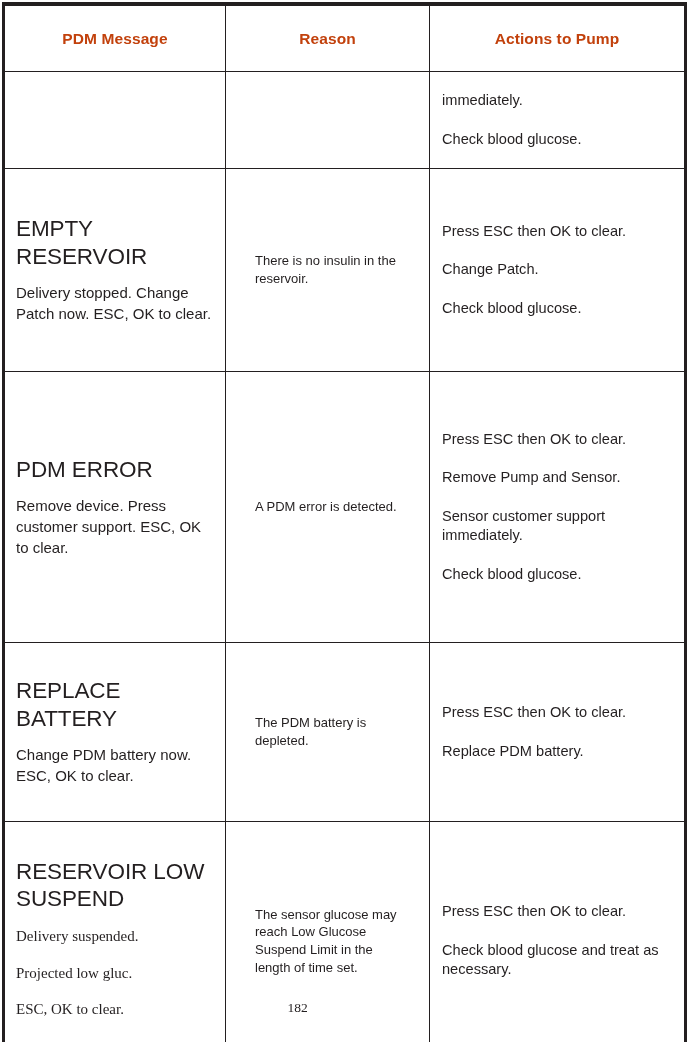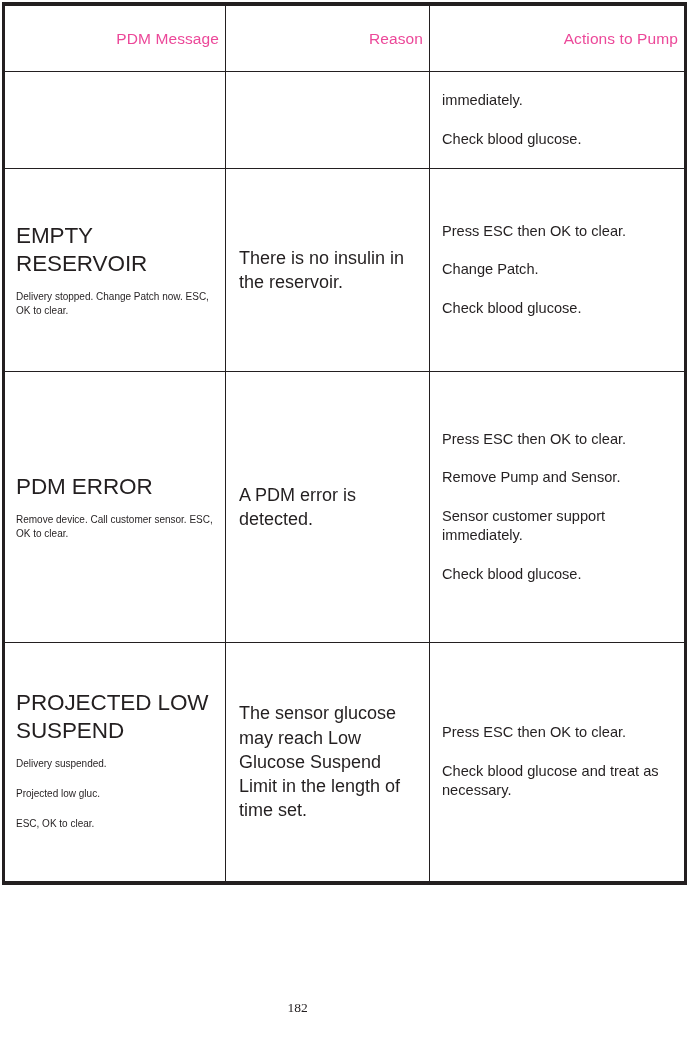--- a/index.html
+++ b/index.html
@@ -45,27 +45,27 @@
     border-right: 3px solid #231f20;
     border-bottom: 4px solid #231f20;
   }
 
   col.c1 { width: 222px; }
   col.c2 { width: 204px; }
   col.c3 { width: 256px; }
 
   th.head-cell {
     height: 65px;
-    text-align: right;
+    text-align: center;
     vertical-align: middle;
     font-size: 15.5px;
-    font-weight: normal;
+    font-weight: bold;
     letter-spacing: 0.1px;
     padding: 0 6px;
-    color: #ec4899;
+    color: #c2410c;
   }
 
   td.cell {
     vertical-align: middle;
     padding: 8px 9px 8px 10px;
     font-size: 14.6px;
     line-height: 1.33;
     color: #231f20;
   }
 
@@ -88,43 +88,44 @@
     font-size: 22.5px;
     line-height: 1.22;
     font-weight: normal;
     letter-spacing: -0.1px;
     margin: 0 0 13px 0;
     color: #231f20;
   }
 
   .msg-sub {
     margin: 0;
-    font-size: 10px;
+    font-size: 15px;
     line-height: 1.38;
   }
 
   .msg-sub.spaced p {
     margin: 0 0 16px 0;
+    font-family: Liberation Serif, serif;
   }
   .msg-sub.spaced p:last-child {
     margin-bottom: 4px;
   }
 
   .para {
     margin: 0 0 19px 0;
     font-size: 14.6px;
     line-height: 1.33;
   }
   .para:last-child {
     margin-bottom: 0;
   }
 
   .reason-text {
-    margin: 0;
-    font-size: 18px;
+    margin: 16px;
+    font-size: 13px;
     line-height: 1.35;
   }
 
   .row-partial td.cell { height: 80px; }
   .row-empty td.cell { height: 186px; }
   .row-pdmerror td.cell { height: 254px; }
   .row-battery td.cell { height: 162px; }
   .row-projected td.cell { height: 222px; }
 
   .page-number {
@@ -180,37 +181,50 @@
         <td class="cell col-action">
           <p class="para">Press ESC then OK to clear.</p>
           <p class="para">Change Patch.</p>
           <p class="para">Check blood glucose.</p>
         </td>
       </tr>
 
       <tr class="row-pdmerror">
         <td class="cell col-msg">
           <div class="msg-title">PDM ERROR</div>
-          <div class="msg-sub">Remove device. Call customer sensor. ESC, OK to clear.</div>
+          <div class="msg-sub">Remove device. Press customer support. ESC, OK to clear.</div>
         </td>
         <td class="cell col-reason">
           <p class="reason-text">A PDM error is detected.</p>
         </td>
         <td class="cell col-action">
           <p class="para">Press ESC then OK to clear.</p>
           <p class="para">Remove Pump and Sensor.</p>
           <p class="para">Sensor customer support immediately.</p>
           <p class="para">Check blood glucose.</p>
         </td>
       </tr>
 
+      <tr class="row-battery">
+        <td class="cell col-msg">
+          <div class="msg-title">REPLACE BATTERY</div>
+          <div class="msg-sub">Change PDM battery now. ESC, OK to clear.</div>
+        </td>
+        <td class="cell col-reason">
+          <p class="reason-text">The PDM battery is depleted.</p>
+        </td>
+        <td class="cell col-action">
+          <p class="para">Press ESC then OK to clear.</p>
+          <p class="para">Replace PDM battery.</p>
+        </td>
+      </tr>
 
       <tr class="row-projected">
         <td class="cell col-msg">
-          <div class="msg-title">PROJECTED LOW SUSPEND</div>
+          <div class="msg-title">RESERVOIR LOW SUSPEND</div>
           <div class="msg-sub spaced">
             <p>Delivery suspended.</p>
             <p>Projected low gluc.</p>
             <p>ESC, OK to clear.</p>
           </div>
         </td>
         <td class="cell col-reason">
           <p class="reason-text">The sensor glucose may reach Low Glucose Suspend Limit in the length of time set.</p>
         </td>
         <td class="cell col-action">

